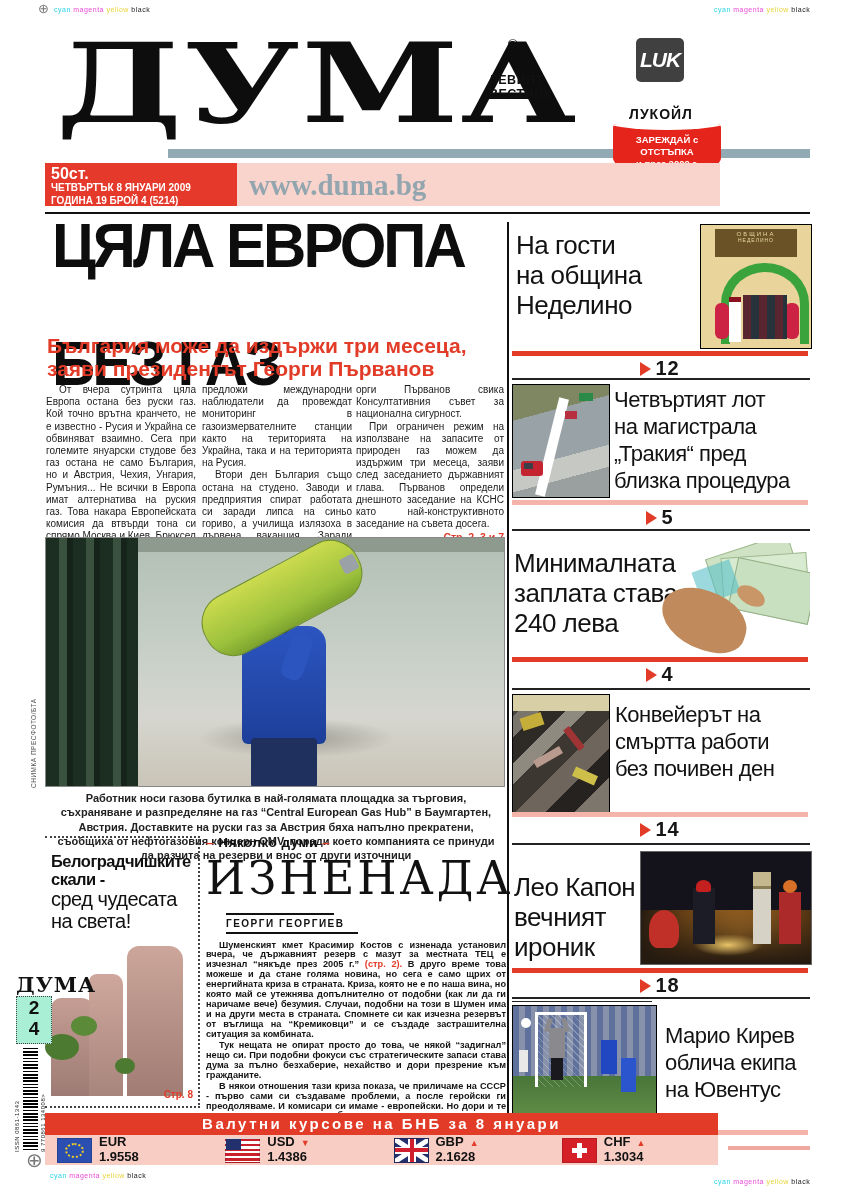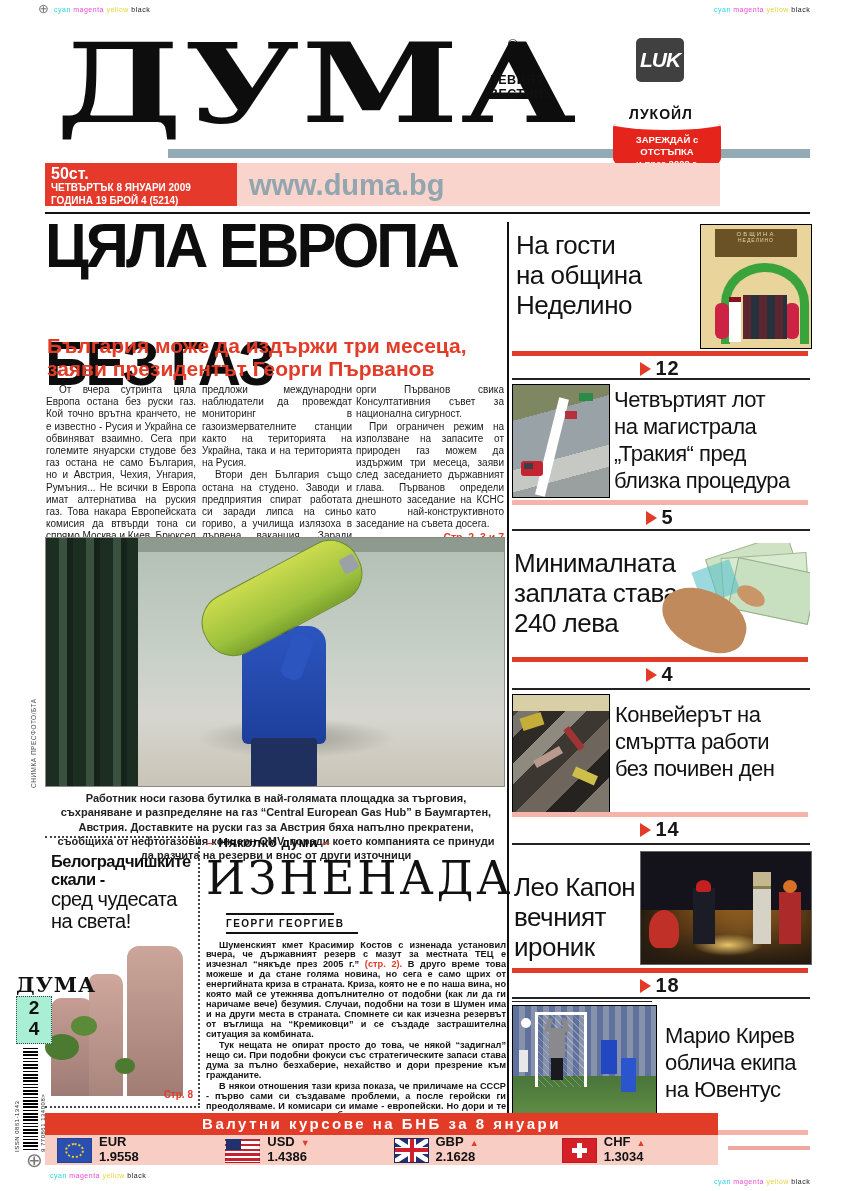--- a/index.html
+++ b/index.html
@@ -22,21 +22,21 @@
   .luk-mark{color:#fff;font-weight:bold;font-size:21px;font-style:italic;letter-spacing:-1px;}
   .luk-name{font-size:14px;font-weight:bold;letter-spacing:1px;color:#111;}
   .luk-banner{width:108px;height:40px;background:#e5251c;border-radius:4px 4px 6px 6px;overflow:hidden;}
   .luk-banner:before{content:"";position:absolute;left:-10%;top:-14px;width:120%;height:20px;background:#fff;border-radius:50%;}
   .luk-banner-text{position:absolute;left:0;right:0;top:10px;text-align:center;color:#fff;font-weight:bold;font-size:9.5px;line-height:1.25;}
   
   .infobar-red{background:#e5392b;color:#fff;}
   .infobar-pink{background:#f8d4cd;}
   .price{font-size:16px;font-weight:bold;line-height:1;}
   .dateline{font-size:10px;font-weight:bold;line-height:1.25;}
-  .website{color:#93a5ae;font-weight:bold;font-size:29px;letter-spacing:0;}
+  .website{color:#93a5ae;font-weight:bold;font-size:29px;letter-spacing:0;font-family:Liberation Serif, serif;}
   .blackrule{background:#111;}
   
   .headline{font-weight:bold;font-size:60px;line-height:59px;letter-spacing:-3px;transform:scaleY(1.04);transform-origin:top left;color:#0d0d0d;white-space:nowrap;}
   .subhead{color:#e23b27;font-weight:bold;font-size:21px;line-height:23px;}
   .bodycol{font-size:10px;line-height:1.22;text-align:justify;color:#1a1a1a;}
   .bodycol p{margin:0;}
   .ind{text-indent:13px;}
   .pageref{color:#e23b27;font-weight:bold;font-size:10.5px;text-align:right;margin-top:1px;}
   .caption{font-weight:bold;font-size:11px;line-height:1.3;text-align:center;color:#222;}
   .photocredit{writing-mode:vertical-rl;transform:rotate(180deg);font-size:6.5px;color:#555;letter-spacing:.5px;}
@@ -154,21 +154,21 @@
   <div class="abs infobar-pink" style="left:237px;top:163px;width:483px;height:43px;">
     <div class="website" style="padding:6px 0 0 12px;">www.duma.bg</div>
   </div>
   <div class="abs infobar-red" style="left:45px;top:163px;width:192px;height:43px;padding:3px 0 0 6px;box-sizing:border-box;">
     <div class="price">50ст.</div>
     <div class="dateline">ЧЕТВЪРТЪК 8 ЯНУАРИ 2009</div>
     <div class="dateline">ГОДИНА 19 БРОЙ 4 (5214)</div>
   </div>
   <div class="abs blackrule" style="left:45px;top:212px;width:765px;height:2px;"></div>
 
-  <div class="abs" style="left:45px;top:215px;">
+  <div class="abs" style="left:52px;top:215px;">
     <div class="headline">ЦЯЛА ЕВРОПА</div>
     <div class="headline" style="top:59px;position:relative;">БЕЗ ГАЗ</div>
   </div>
   <div class="abs bodycol" style="left:46px;top:384px;width:150px;height:150px;">
     <p class="ind">От вчера сутринта цяла Европа остана без руски газ. Кой точно врътна кранчето, не е известно - Русия и Украйна се обвиняват взаимно. Сега при големите януарски студове без газ остана не само България, но и Австрия, Чехия, Унгария, Румъния... Не всички в Европа имат алтернатива на руския газ. Това накара Европейската комисия да втвърди тона си спрямо Москва и Киев. Брюксел</p>
   </div>
 
   <div class="abs subhead" style="left:47px;top:334px;width:458px;">
     <div>България може да издържи три месеца,</div>
     <div>заяви президентът Георги Първанов</div>

